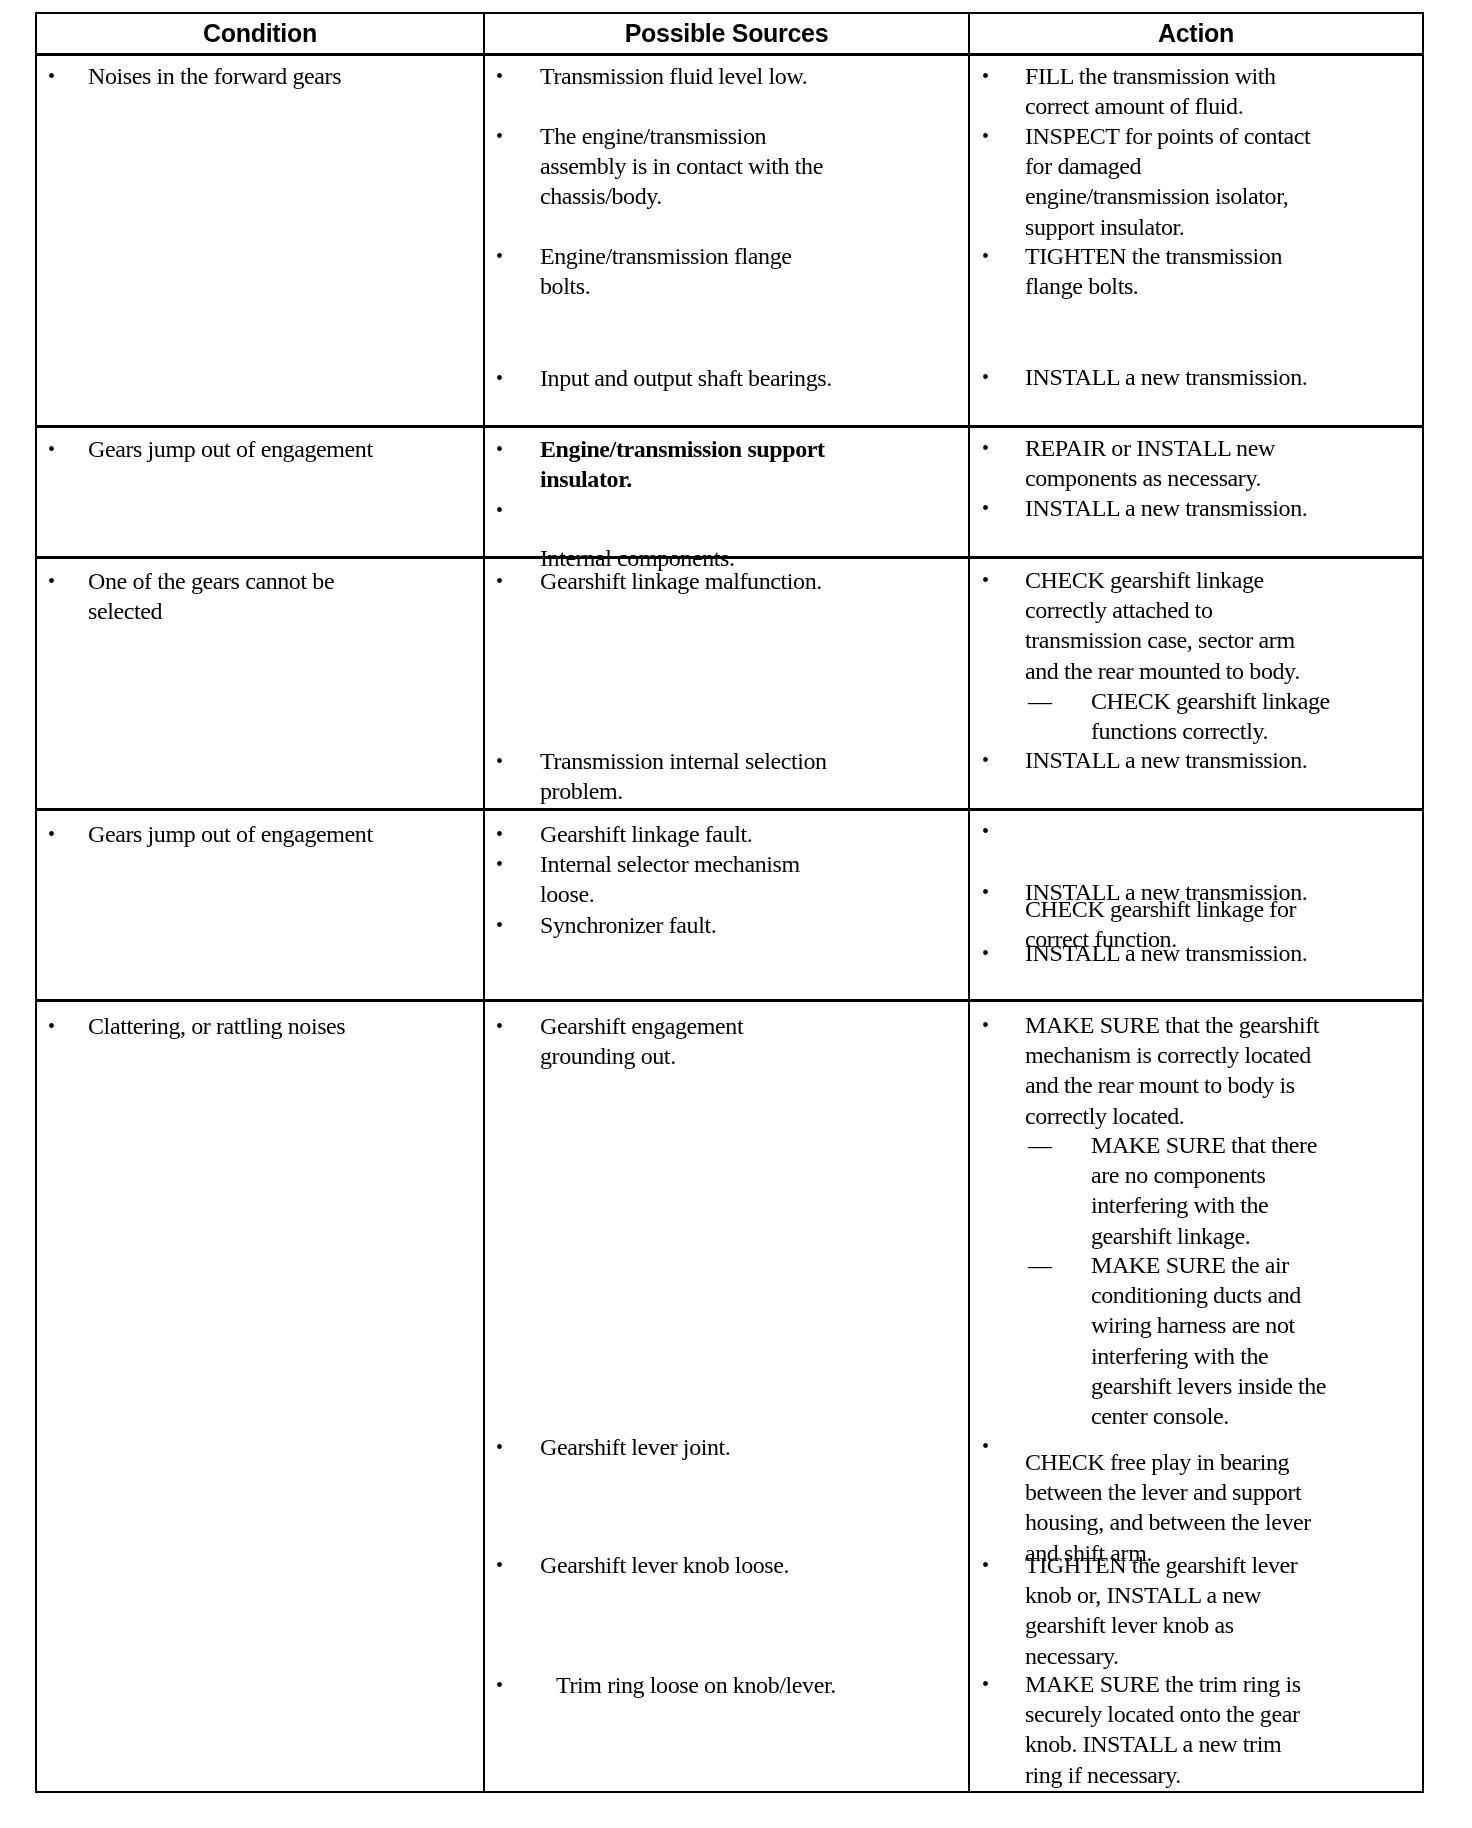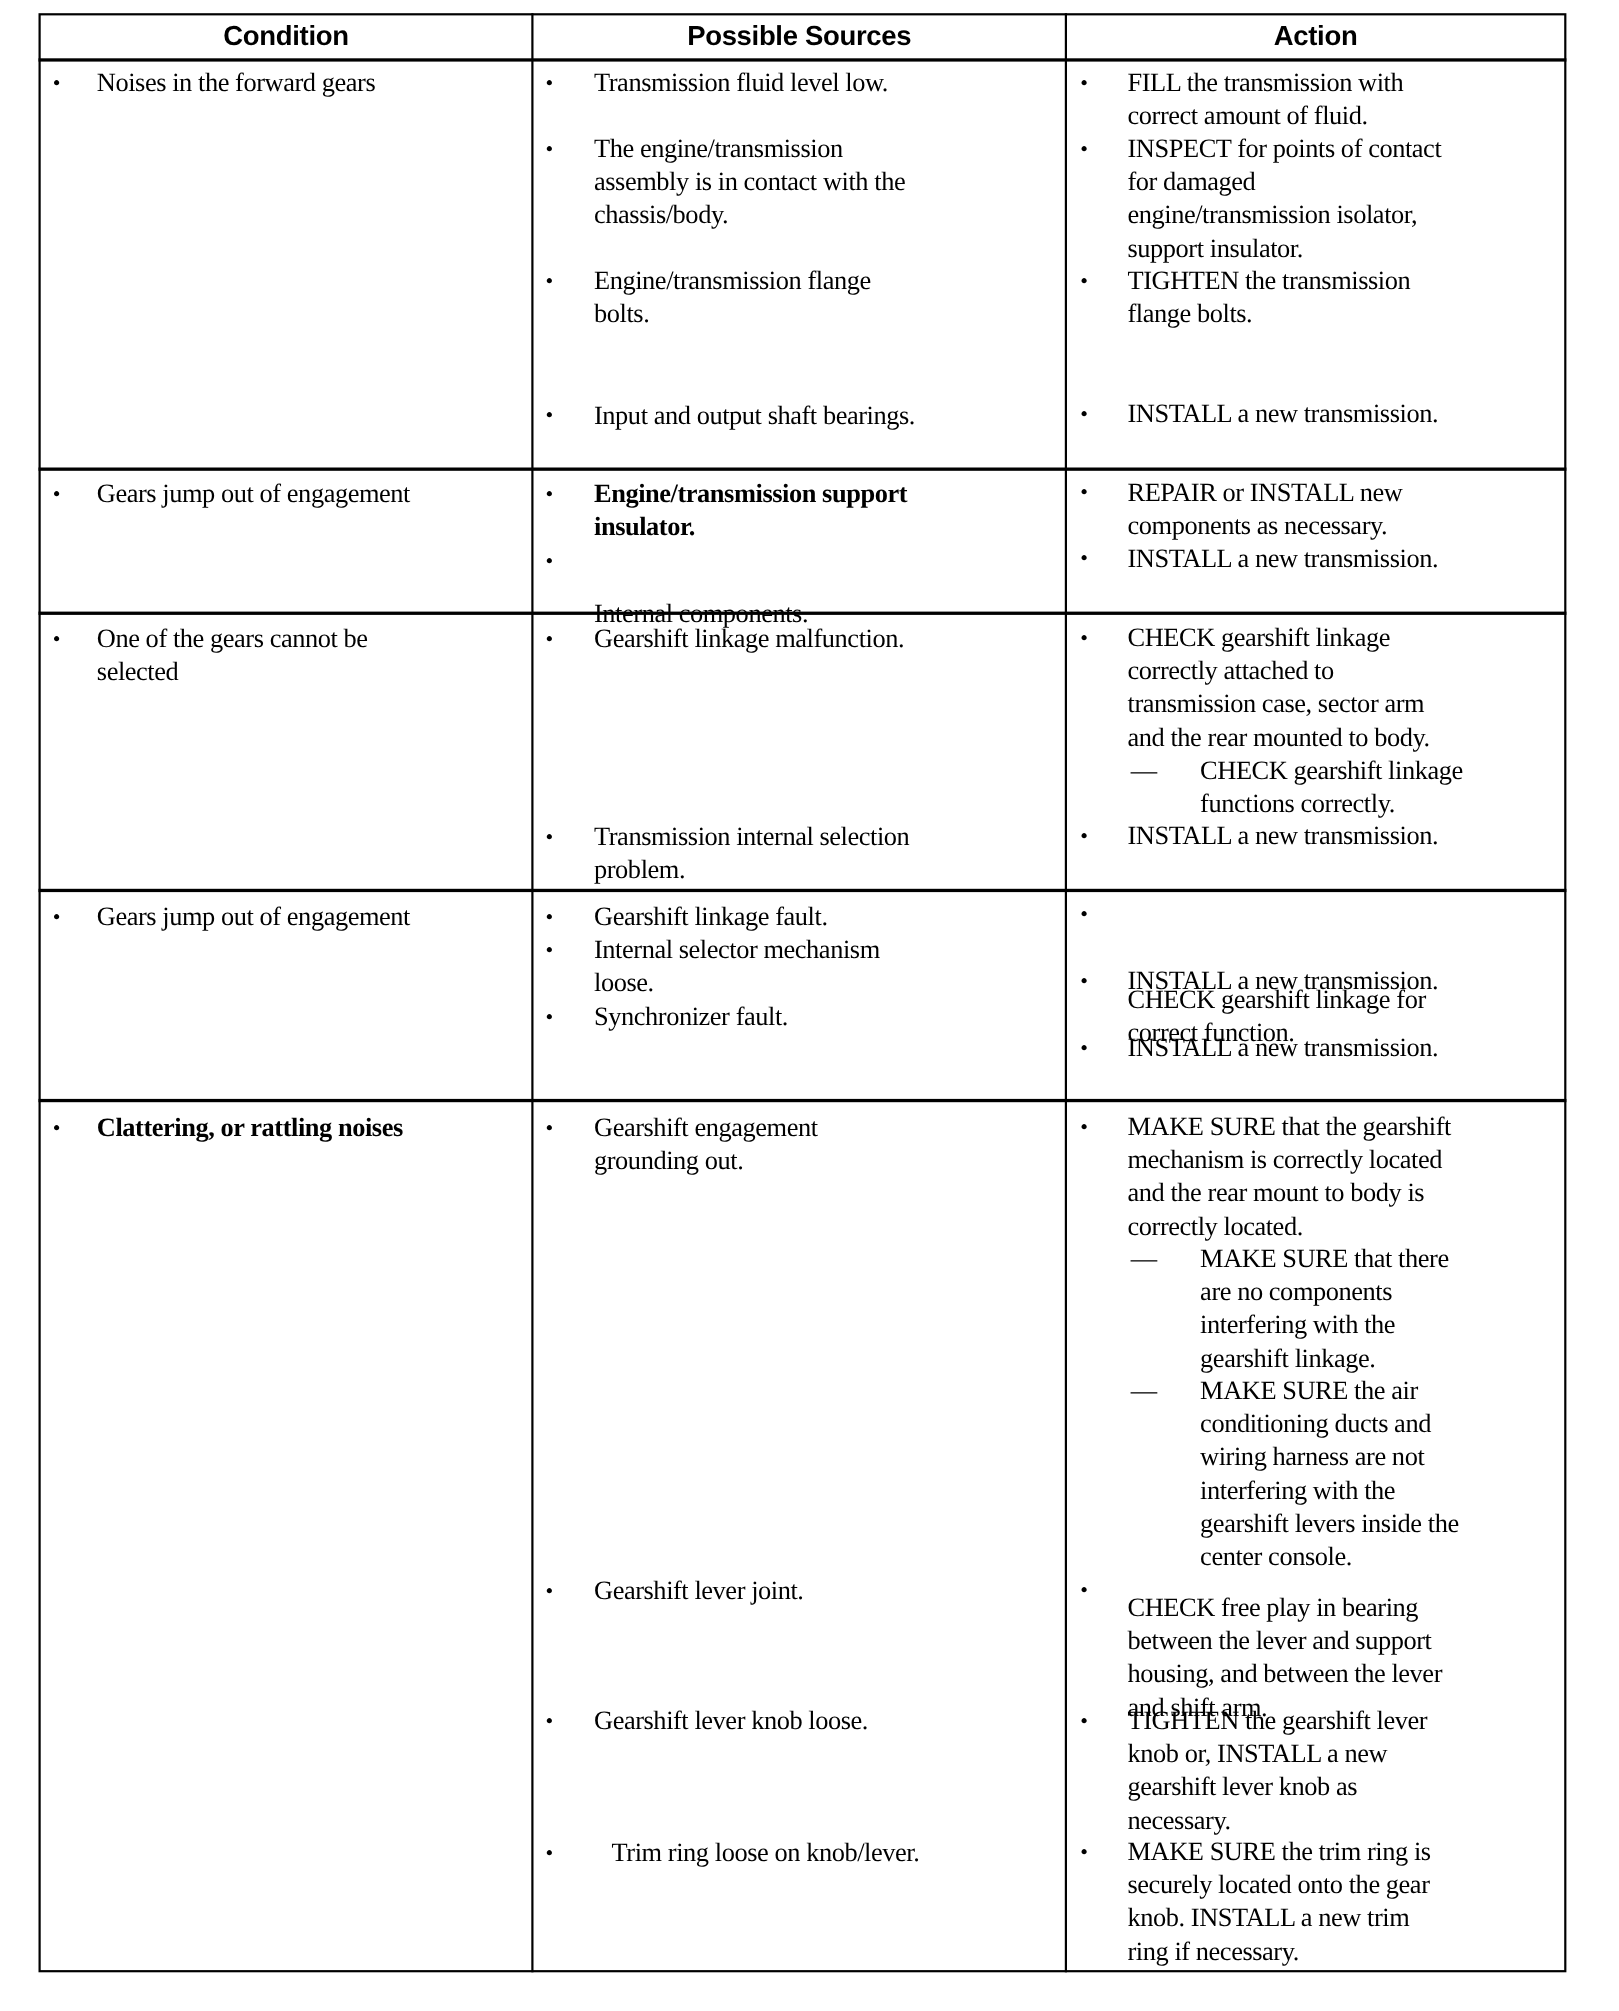--- a/index.html
+++ b/index.html
@@ -100,21 +100,21 @@
     <div class="bullet" style="left: 496px; top: 909.85px;">•</div>
     <div class="item" style="left: 540px; top: 909.85px;">Synchronizer fault.</div>
     <div class="bullet" style="left: 982px; top: 815.85px;">•</div>
     <div class="item" style="left: 1025px; top: 861px; margin-top: 33px;">CHECK gearshift linkage for
 correct function.</div>
     <div class="bullet" style="left: 982px; top: 876.85px;">•</div>
     <div class="item" style="left: 1025px; top: 876.85px;">INSTALL a new transmission.</div>
     <div class="bullet" style="left: 982px; top: 937.85px;">•</div>
     <div class="item" style="left: 1025px; top: 937.85px;">INSTALL a new transmission.</div>
     <div class="bullet" style="left: 48px; top: 1010.85px;">•</div>
-    <div class="item" style="left: 88px; top: 1010.85px; font-weight: bold;">Clattering, or rattling noises</div>
+    <div class="item" style="left: 88px; top: 1010.85px;">Clattering, or rattling noises</div>
     <div class="bullet" style="left: 496px; top: 1010.85px;">•</div>
     <div class="item" style="left: 540px; top: 1010.85px;">Gearshift engagement
 grounding out.</div>
     <div class="bullet" style="left: 496px; top: 1431.85px;">•</div>
     <div class="item" style="left: 540px; top: 1431.85px;">Gearshift lever joint.</div>
     <div class="bullet" style="left: 496px; top: 1549.85px;">•</div>
     <div class="item" style="left: 540px; top: 1549.85px;">Gearshift lever knob loose.</div>
     <div class="bullet" style="left: 496px; top: 1669.85px;">•</div>
     <div class="item" style="left: 556px; top: 1669.85px;">Trim ring loose on knob/lever.</div>
     <div class="bullet" style="left: 982px; top: 1009.85px;">•</div>

